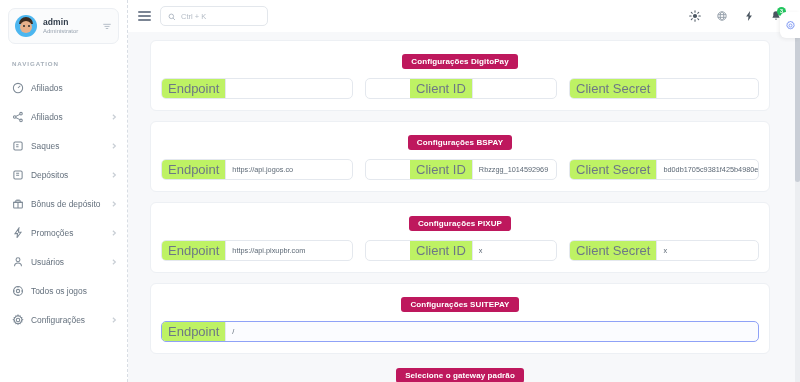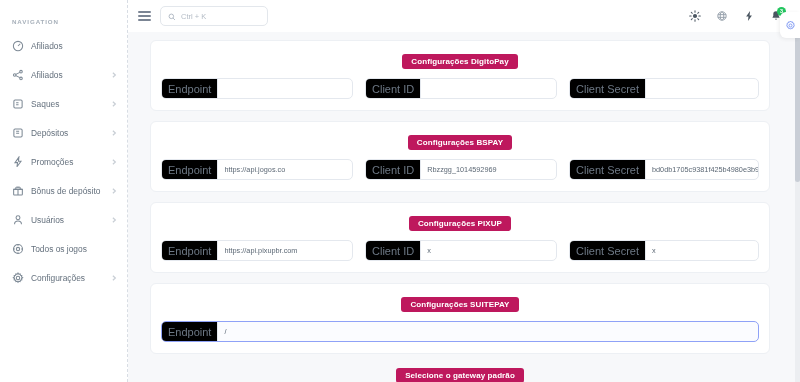--- a/index.html
+++ b/index.html
@@ -131,35 +131,35 @@
     letter-spacing: .1px;
   }
   .row { display: flex; gap: 12px; align-items: stretch; }
   .field {
     display: flex; align-items: stretch;
     border: 1px solid #e4e8ee; border-radius: 5px;
     overflow: hidden; background: #fff; height: 21px;
   }
   .field.focused { border-color: #8fa2f7; background: #fbfcff; }
   .field-label {
-    background: #000000;
+    background: #bef264;
     border-right: 1px solid #e4e8ee;
-    font-size: 11px; color: #6d7885;
+    font-size: 13px; color: #6d7885;
     display: flex; align-items: center;
     padding: 0 6px; white-space: nowrap;
   }
   .field-value {
     flex: 1; min-width: 0;
     font-size: 7.3px; color: #5c6875;
     display: flex; align-items: center;
     padding: 0 6px;
     overflow: hidden; white-space: nowrap; text-overflow: clip;
   }
   .field.w-endpoint { flex: 0 0 192px; }
-  .field.w-clientid { flex: 0 0 192px; }
+  .field.w-clientid { flex: 0 0 192px; padding-left: 44px; }
   .field.w-secret   { flex: 1; }
   .field.w-full     { flex: 1; }
 
   .gateway-block { margin-top: 2px; }
   .gateway-title-wrap { text-align: center; margin-bottom: 8px; }
 
   
   .float-settings {
     position: absolute; top: 12px; right: 0;
     width: 20px; height: 26px;
@@ -180,20 +180,37 @@
     background: #c9ced6; border-radius: 3px;
   }
 </style>
 </head>
 <body>
 
 <div class="app">
 
   <aside class="sidebar">
 
+    <div class="user-card">
+      <div class="avatar">
+        <div class="hair"></div>
+          <div class="face"></div>
+          <div class="eye-l"></div>
+          <div class="eye-r"></div>
+      </div>
+      <div class="user-meta">
+        <div class="user-name">admin</div>
+        <div class="user-role">Administrator</div>
+      </div>
+      <div class="user-chevron">
+        <svg viewBox="0 0 12 12">
+            <path d="M2 4h8M3.5 6.5h5M5 9h2" stroke="#b0b9c3" stroke-width="1.1" fill="none" stroke-linecap="round"></path>
+          </svg>
+      </div>
+    </div>
 
     <div class="nav-title">NAVIGATION</div>
 
     <div class="nav-item">
       <span class="nav-icon">
         <svg viewBox="0 0 16 16">
             <circle cx="8" cy="8" r="6.2"></circle>
             <path d="M8 8l3-3"></path>
           </svg>
       </span>
@@ -243,39 +260,39 @@
       <span class="nav-arrow">
           <svg viewBox="0 0 8 8">
             <path d="M2.5 1L5.8 4 2.5 7"></path>
           </svg>
         </span>
     </div>
 
     <div class="nav-item">
       <span class="nav-icon">
         <svg viewBox="0 0 16 16">
-            <path d="M9.2 1.5L4 8.8h3.4L6.6 14.3 12 7h-3.4z"></path>
-          </svg>
-      </span>
-      <span class="nav-label">Promoções</span>
-      <span class="nav-arrow">
-          <svg viewBox="0 0 8 8">
-            <path d="M2.5 1L5.8 4 2.5 7"></path>
-          </svg>
-        </span>
-    </div>
-
-    <div class="nav-item">
-      <span class="nav-icon">
-        <svg viewBox="0 0 16 16">
             <rect x="2.2" y="5.8" width="11.6" height="7.6" rx="1"></rect>
             <path d="M1.6 5.8h12.8M8 5.8v7.6M5.6 5.6a1.6 1.6 0 1 1 2.4-2M10.4 5.6a1.6 1.6 0 1 0-2.4-2"></path>
           </svg>
       </span>
       <span class="nav-label">Bônus de depósito</span>
+      <span class="nav-arrow">
+          <svg viewBox="0 0 8 8">
+            <path d="M2.5 1L5.8 4 2.5 7"></path>
+          </svg>
+        </span>
+    </div>
+
+    <div class="nav-item">
+      <span class="nav-icon">
+        <svg viewBox="0 0 16 16">
+            <path d="M9.2 1.5L4 8.8h3.4L6.6 14.3 12 7h-3.4z"></path>
+          </svg>
+      </span>
+      <span class="nav-label">Promoções</span>
       <span class="nav-arrow">
           <svg viewBox="0 0 8 8">
             <path d="M2.5 1L5.8 4 2.5 7"></path>
           </svg>
         </span>
     </div>
 
     <div class="nav-item">
       <span class="nav-icon">
         <svg viewBox="0 0 16 16">

